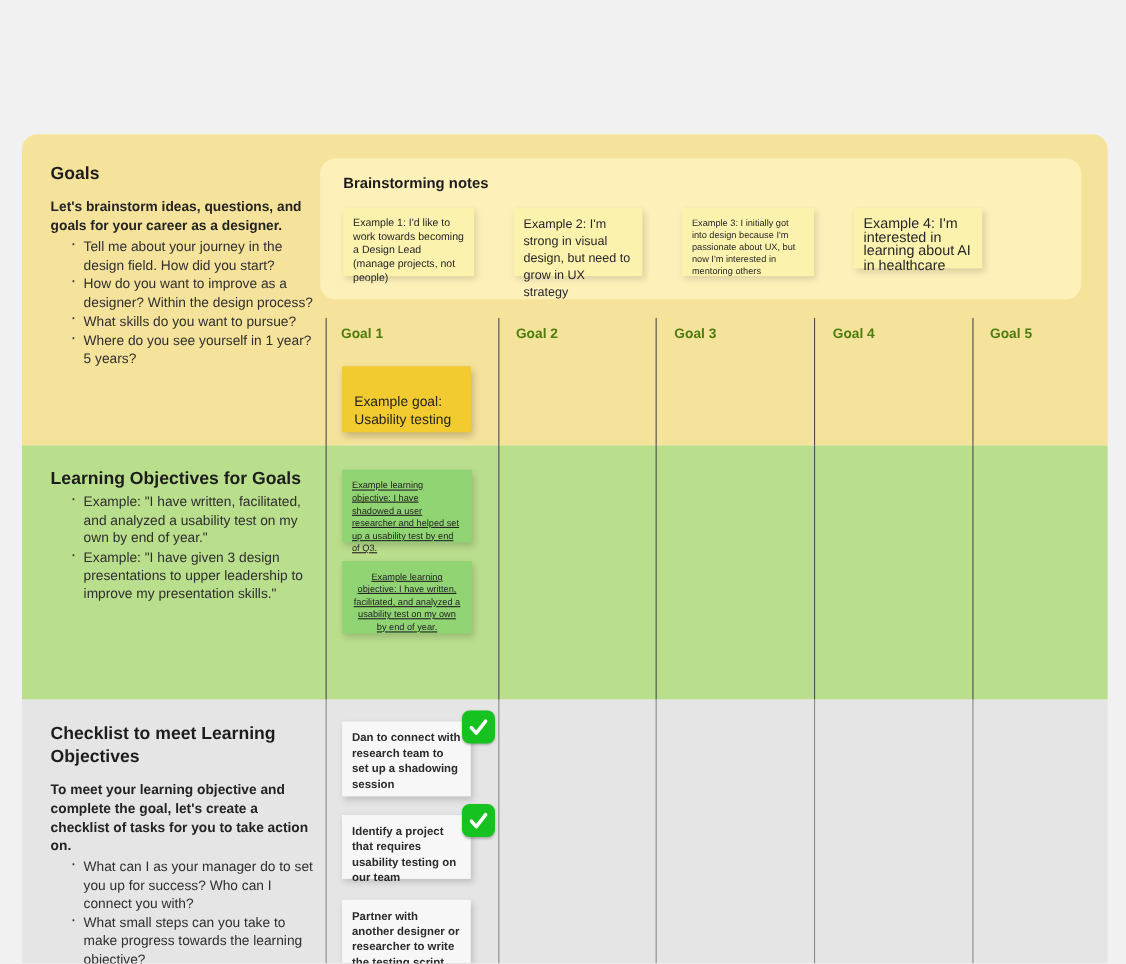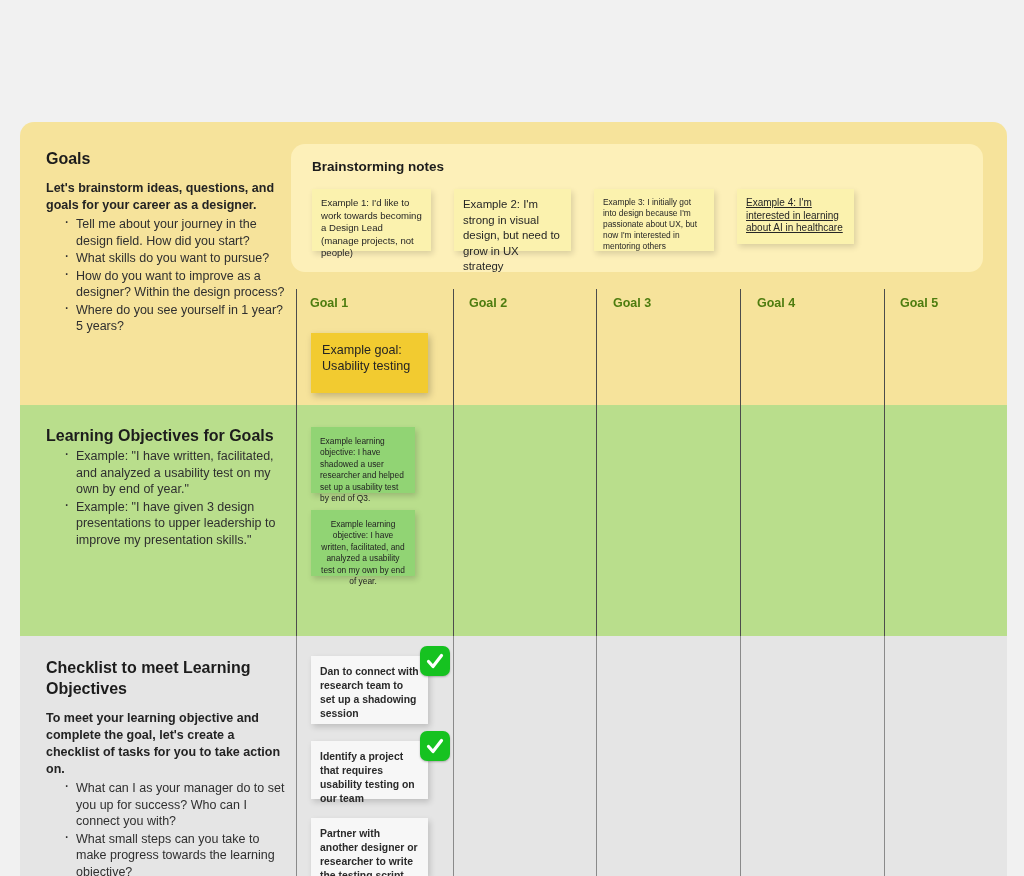--- a/index.html
+++ b/index.html
@@ -93,31 +93,31 @@
     position: absolute;
     left: 21px; top: 15px;
     font-size: 13.5px;
     font-weight: bold;
     color: #1c1c1c;
   }
   .bs-notes {
     position: absolute;
     left: 21px; top: 45px;
     display: flex;
-    gap: 23px;
+    gap: 36px;
   }
   .bs-note {
     background: #fbf2ae;
     box-shadow: 2px 3px 6px rgba(0,0,0,0.14);
     color: #262626;
   }
   .bs-note.n1 { width: 119px; height: 62px; padding: 8px 9px; font-size: 9.6px; line-height: 12.6px; }
   .bs-note.n2 { width: 117px; height: 62px; padding: 8px 9px; font-size: 11.4px; line-height: 15.5px; }
   .bs-note.n3 { width: 120px; height: 62px; padding: 8px 9px; font-size: 8.4px; line-height: 11px; }
-  .bs-note.n4 { width: 117px; height: 55px; padding: 8px 9px; font-size: 10px; line-height: 12.6px; text-decoration: underline; }
+  .bs-note.n4 { width: 117px; height: 55px; padding: 8px 9px; font-size: 13px; line-height: 12.6px; }
 
   
   .col-divider {
     position: absolute;
     width: 1px;
     background: #4c4c4c;
   }
   .col-divider.goals   { top: 289px; height: 116px; }
   .col-divider.obj     { top: 405px; height: 231px; }
   .col-divider.chk     { top: 636px; height: 240px; }
@@ -131,37 +131,38 @@
     color: #4d7c0f;
   }
 
   
   .goal-note {
     position: absolute;
     left: 311px; top: 333px;
     width: 117px; height: 60px;
     background: #f2cb30;
     box-shadow: 2px 3px 7px rgba(0,0,0,0.22);
-    padding: 9px 11px;
+    padding: 24px 11px;
     font-size: 12.6px;
     line-height: 16px;
     color: #242424;
   }
 
   
   .obj-note {
     position: absolute;
     left: 311px;
-    width: 104px;
+    width: 118px;
     background: #91d474;
     box-shadow: 2px 3px 6px rgba(0,0,0,0.17);
     padding: 9px 9px;
     font-size: 8.4px;
     line-height: 11.4px;
     color: #222;
+    text-decoration: underline;
   }
   .obj-note.o1 { top: 427px; height: 66px; }
   .obj-note.o2 { top: 510px; height: 66px; text-align: center; }
 
   
   .chk-card {
     position: absolute;
     left: 311px;
     width: 117px;
     background: #f7f7f7;
@@ -200,22 +201,22 @@
 
   <div class="band band-goals"></div>
   <div class="band band-objectives"></div>
   <div class="band band-checklist"></div>
 
   <div class="desc desc-goals">
     <h2>Goals</h2>
     <div class="lead">Let's brainstorm ideas, questions, and goals for your career as a designer.</div>
     <ul>
       <li>Tell me about your journey in the design field. How did you start?</li>
+      <li>How do you want to improve as a designer? Within the design process?</li>
       <li>What skills do you want to pursue?</li>
-      <li>How do you want to improve as a designer? Within the design process?</li>
       <li>Where do you see yourself in 1 year? 5 years?</li>
     </ul>
   </div>
 
   <div class="desc desc-objectives">
     <h2>Learning Objectives for Goals</h2>
     <ul>
       <li>Example: "I have written, facilitated, and analyzed a usability test on my own by end of year."</li>
       <li>Example: "I have given 3 design presentations to upper leadership to improve my presentation skills."</li>
     </ul>

